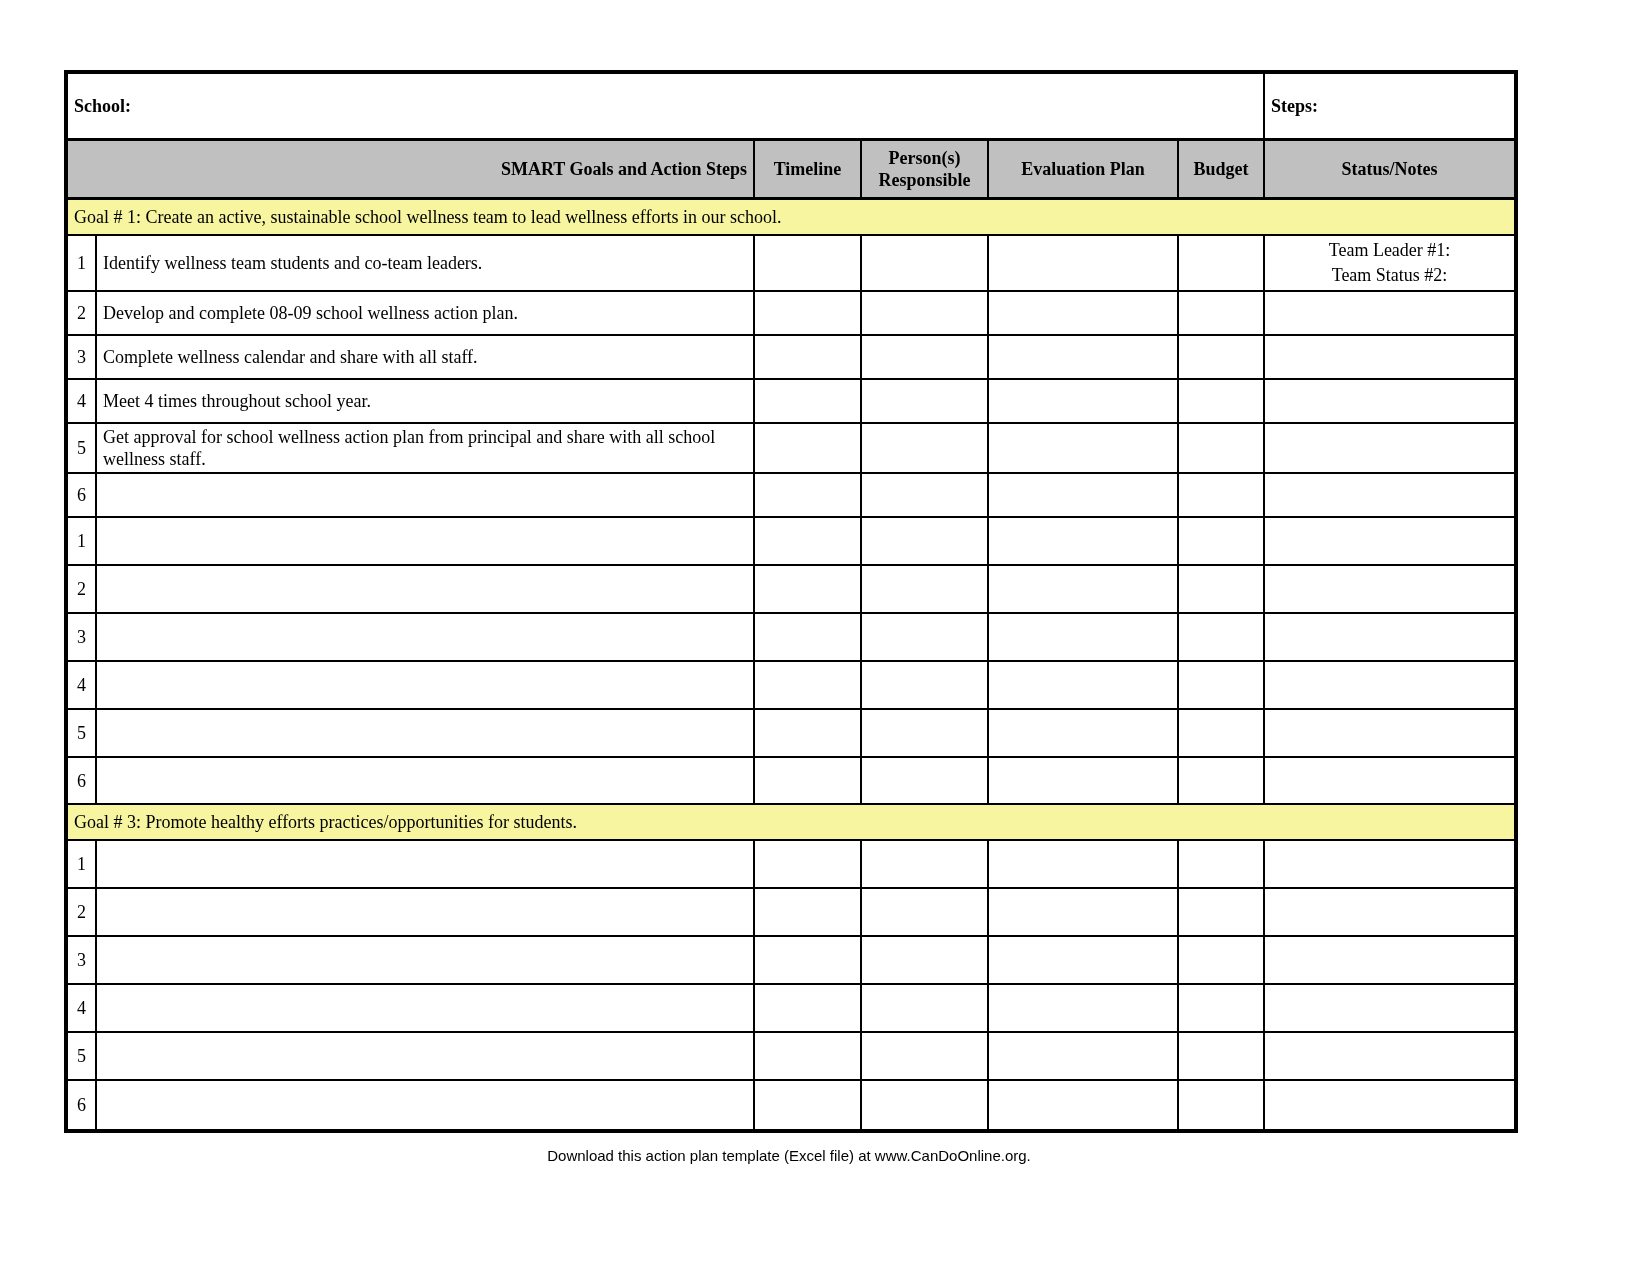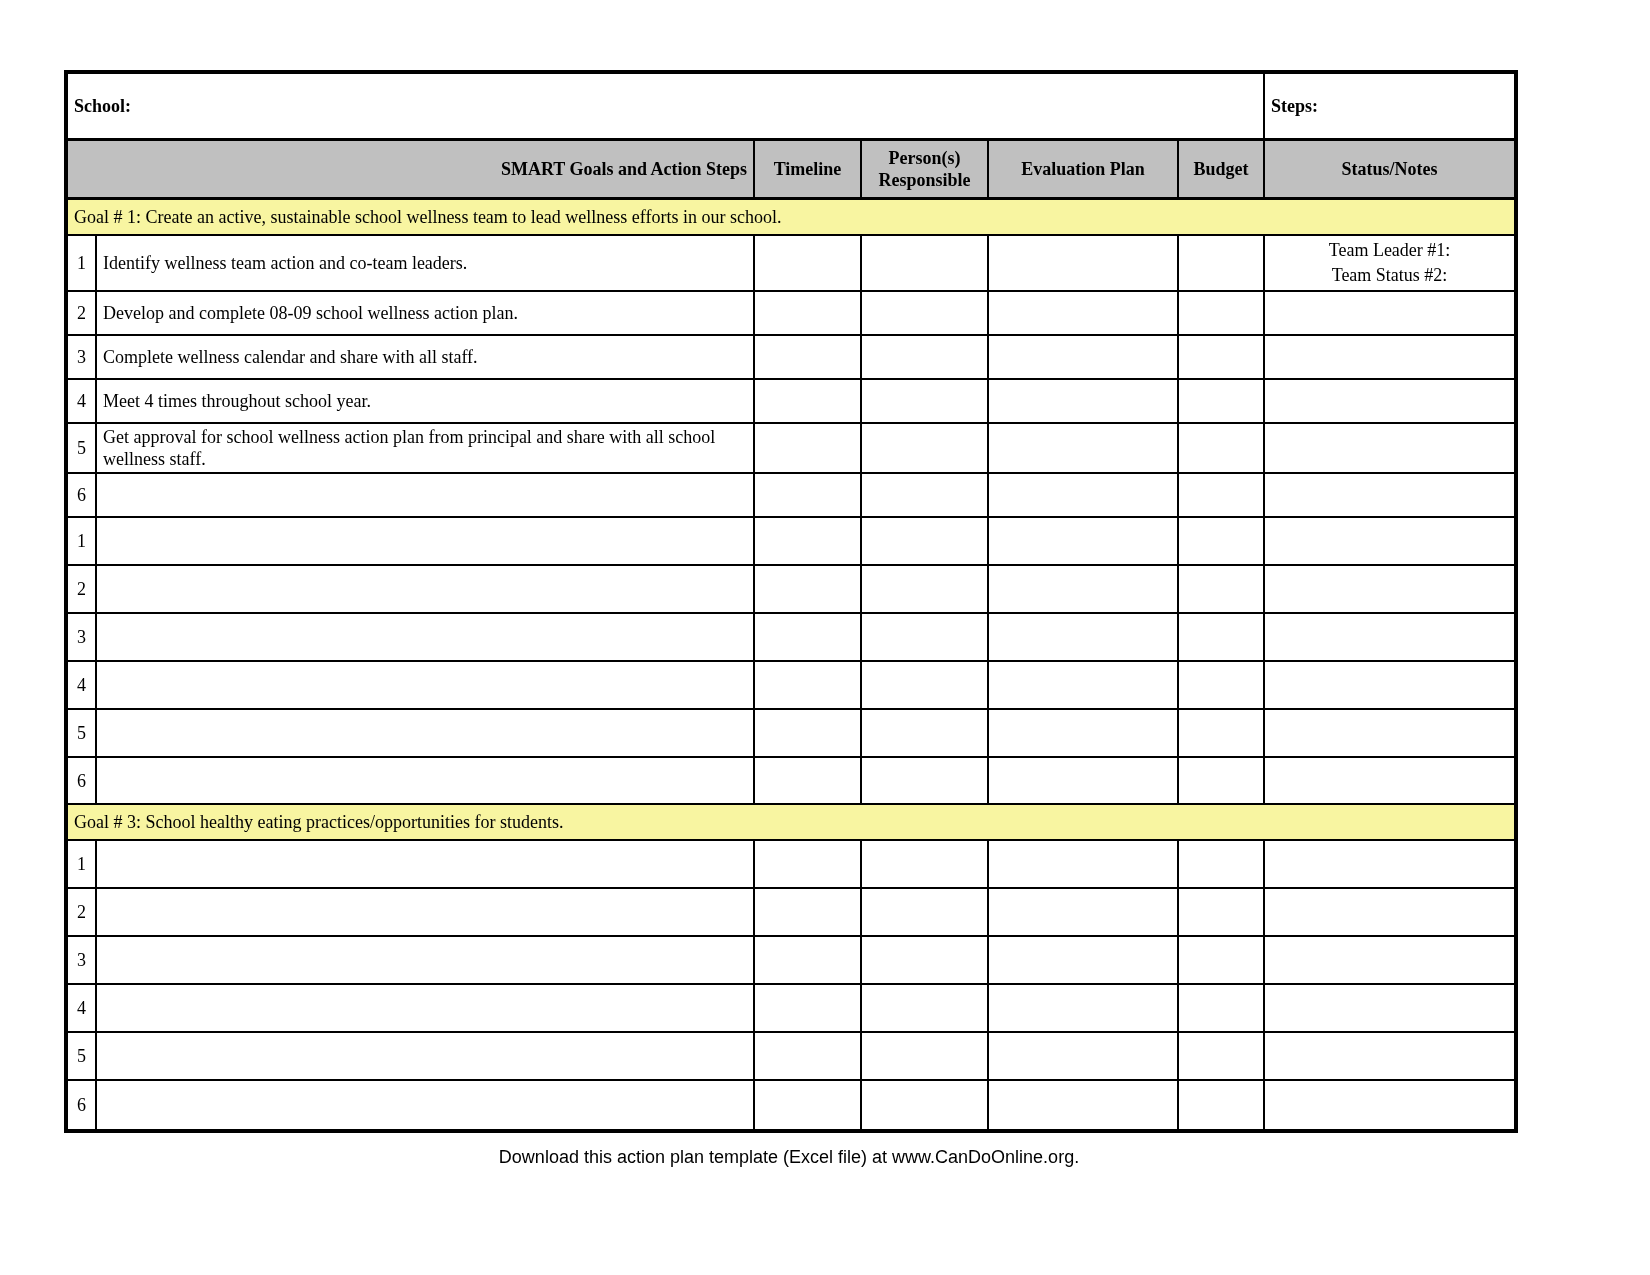--- a/index.html
+++ b/index.html
@@ -75,21 +75,21 @@
     text-align: center;
     font-size: 17px;
     vertical-align: middle;
   }
   td.status div { line-height: 25px; }
   .footer {
     width: 1450px;
     text-align: center;
     margin-top: 14px;
     font-family: "Liberation Sans", sans-serif;
-    font-size: 18px;
+    font-size: 15px;
   }
 </style>
 </head>
 <body>
 
 <div class="sheet">
   <table class="plan">
     <colgroup>
       <col style="width:30px">
       <col style="width:658px">
@@ -110,21 +110,21 @@
         <th>Person(s) Responsible</th>
         <th>Evaluation Plan</th>
         <th>Budget</th>
         <th>Status/Notes</th>
       </tr>
     <tr>
           <td class="goal-band" colspan="7">Goal # 1: Create an active, sustainable school wellness team to lead wellness efforts in our school.</td>
         </tr>
         <tr style="height: 50px;">
           <td class="num">1</td>
-          <td class="action">Identify wellness team action and co-team leaders.</td>
+          <td class="action">Identify wellness team students and co-team leaders.</td>
           <td></td>
           <td></td>
           <td></td>
           <td></td>
           <td class="status">
             <div>Team Leader #1:</div>
             <div>Team Status #2:</div>
           </td>
         </tr>
         <tr style="height: 44px;">
@@ -220,21 +220,21 @@
         <tr style="height: 47px;">
           <td class="num">6</td>
           <td class="action"></td>
           <td></td>
           <td></td>
           <td></td>
           <td></td>
           <td class="status"></td>
         </tr>
         <tr>
-          <td class="goal-band" colspan="7">Goal # 3: School healthy eating practices/opportunities for students.</td>
+          <td class="goal-band" colspan="7">Goal # 3: Promote healthy efforts practices/opportunities for students.</td>
         </tr>
         <tr style="height: 48px;">
           <td class="num">1</td>
           <td class="action"></td>
           <td></td>
           <td></td>
           <td></td>
           <td></td>
           <td class="status"></td>
         </tr>

